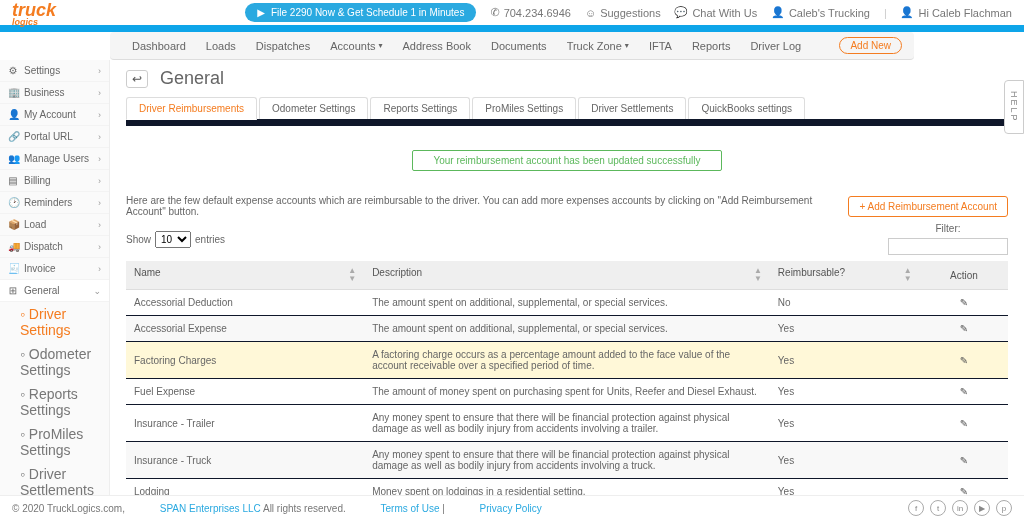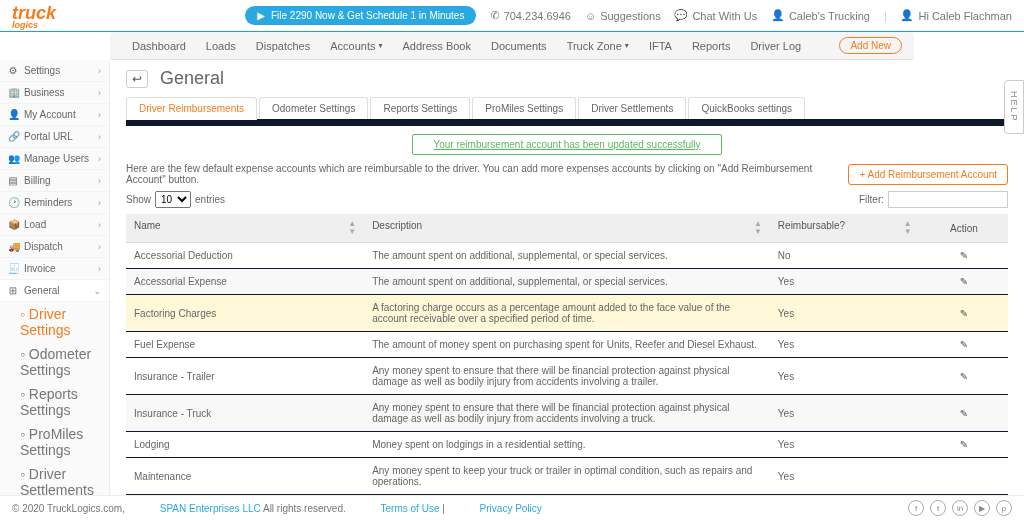--- a/index.html
+++ b/index.html
@@ -1,19 +1,19 @@
 <!DOCTYPE html>
 <html><head>
 <meta charset="utf-8">
 <style>
 * { box-sizing: border-box; margin: 0; padding: 0; font-family: Arial, sans-serif; }
 body { font-size: 11px; color: #555; background: #fff; }
 a { text-decoration: none; color: inherit; }
 
-.topbar { display: flex; align-items: center; padding: 4px 12px; border-bottom: 1px solid #0ea5e9; height: 32px; }
+.topbar { display: flex; align-items: center; padding: 4px 12px; border-bottom: 7px solid #0ea5e9; height: 32px; }
 .logo { color: #f47c20; font-weight: bold; font-size: 18px; font-style: italic; }
 .logo-sub { font-size: 9px; display: block; line-height: 0.4; }
 .top-right { margin-left: auto; display: flex; align-items: center; gap: 14px; font-size: 11px; color: #777; }
 .pill-blue { background: #2aa9e0; color: #fff; padding: 4px 12px; border-radius: 12px; display: flex; align-items: center; gap: 6px; font-size: 10px; cursor: pointer; }
 .top-item { display: flex; align-items: center; gap: 4px; cursor: pointer; }
 .divider { color: #ccc; }
 
 .navbar { display: flex; align-items: center; background: #f5f5f5; border-bottom: 1px solid #ddd; padding: 0 12px; height: 28px; margin: 0 110px; border-radius: 4px; }
 .nav-item { padding: 0 10px; font-size: 11px; color: #666; cursor: pointer; display: flex; align-items: center; gap: 3px; }
 .add-new { margin-left: auto; color: #f47c20; border: 1px solid #f47c20; border-radius: 10px; padding: 2px 10px; font-size: 10px; cursor: pointer; }
@@ -28,30 +28,30 @@
 
 .content { flex: 1; padding: 8px 16px; position: relative; overflow: auto; }
 .page-head { display: flex; align-items: center; gap: 12px; margin-bottom: 8px; }
 .back-icon { border: 1px solid #ccc; border-radius: 3px; width: 22px; height: 18px; display: flex; align-items: center; justify-content: center; cursor: pointer; font-size: 12px; }
 .page-title { font-size: 18px; color: #666; font-weight: normal; }
 
 .tabs { display: flex; border-bottom: 7px solid #0f172a; }
 .tab { border: 1px solid #ddd; border-bottom: none; padding: 5px 12px; font-size: 10px; color: #666; margin-right: 2px; background: #fff; cursor: pointer; border-radius: 3px 3px 0 0; }
 .tab.active { color: #f47c20; border-bottom: 1px solid #fff; margin-bottom: -1px; }
 
-.success-box { border: 1px solid #5cb85c; color: #5cb85c; padding: 4px 20px; margin: 8px auto; width: fit-content; font-size: 10px; border-radius: 2px; text-decoration: underline; }
+.success-box { border: 1px solid #5cb85c; color: #5cb85c; padding: 4px 20px; margin: 24px auto; width: fit-content; font-size: 10px; border-radius: 2px; }
 
 .desc-row { display: flex; align-items: center; margin: 6px 0; }
 .desc-text { font-size: 10px; color: #666; flex: 1; }
 .add-reimb { color: #f47c20; border: 1px solid #f47c20; border-radius: 3px; padding: 4px 10px; font-size: 10px; cursor: pointer; }
 
 .table-controls { display: flex; align-items: center; margin: 6px 0; }
 .show-entries { font-size: 10px; color: #666; display: flex; align-items: center; gap: 4px; }
 .show-entries select { font-size: 10px; padding: 1px; }
-.filter { margin-left: auto; font-size: 10px; color: #666; display: flex; align-items: center; gap: 4px; }
+.filter { margin-left: auto; font-size: 10px; color: #666; display: flex; align-items: center; gap: 4px; flex-direction: column; }
 .filter input { border: 1px solid #ccc; padding: 2px 4px; font-size: 10px; width: 120px; }
 
 table { width: 100%; border-collapse: collapse; font-size: 10px; }
 th { background: #efefef; text-align: left; padding: 6px 8px; color: #555; border-bottom: 1px solid #ddd; font-weight: normal; }
 th .sort { float: right; color: #aaa; font-size: 8px; line-height: 1; }
 td { padding: 7px 8px; border-bottom: 1px solid #0f172a; color: #666; }
 tr.highlight td { background: #fff8d8; }
 tr.alt td { background: #f8f8f8; }
 .action-cell { text-align: center; }
 .edit-icon { cursor: pointer; color: #555; }

